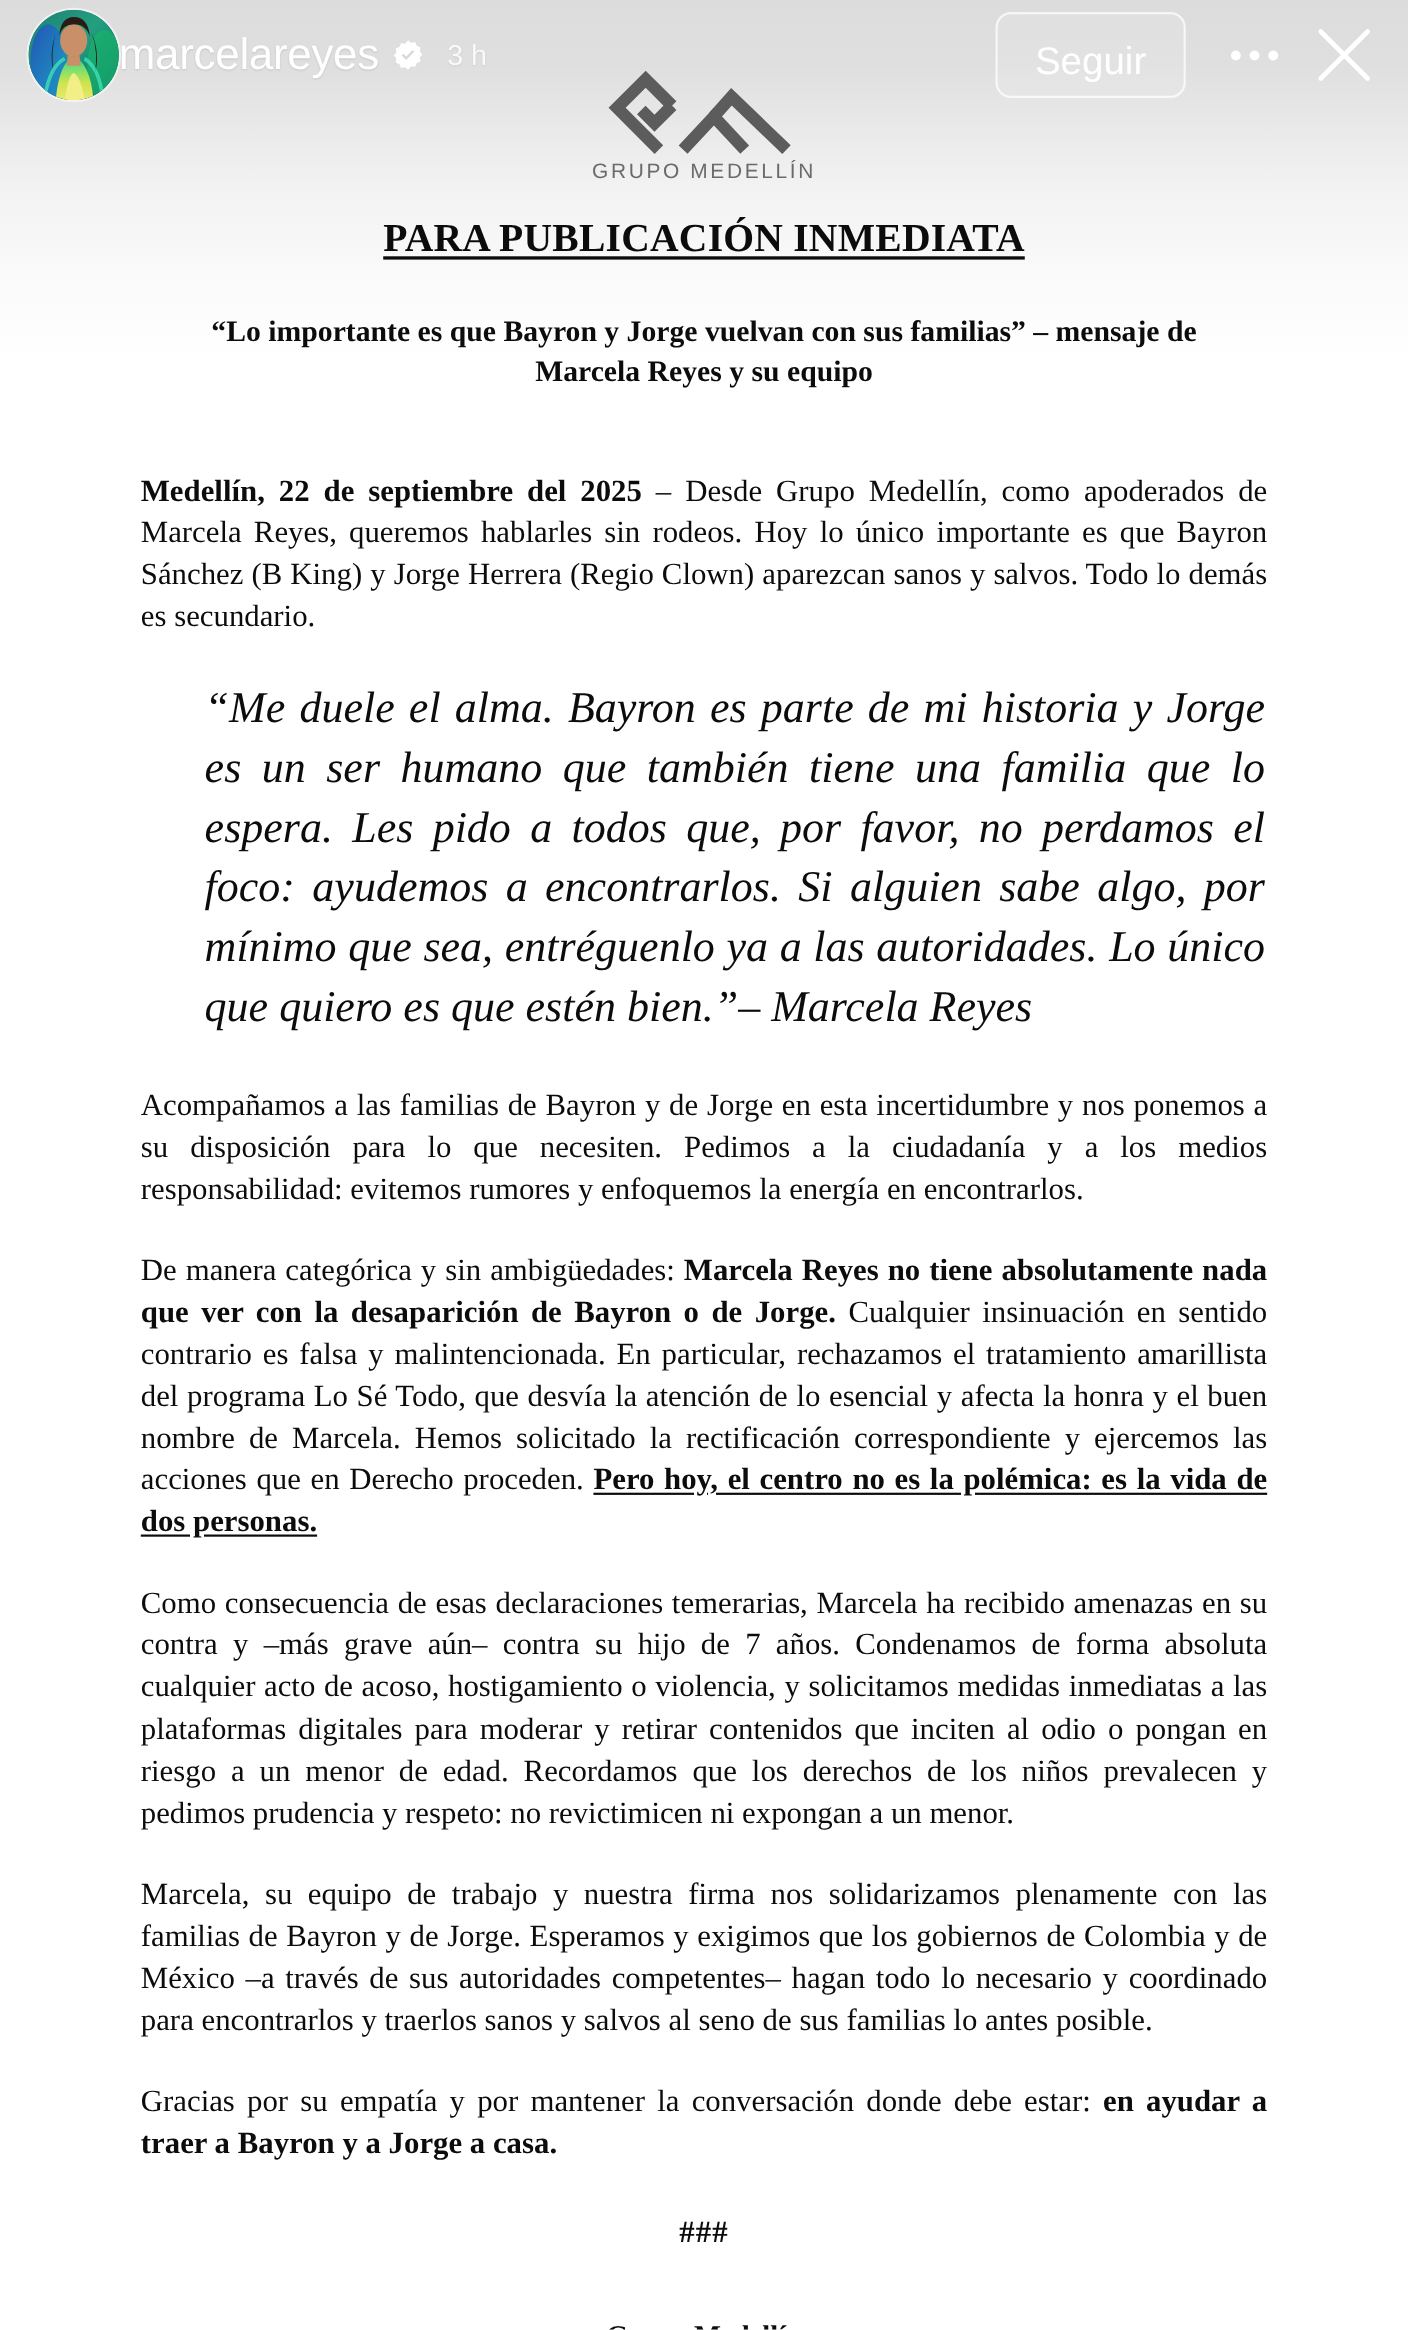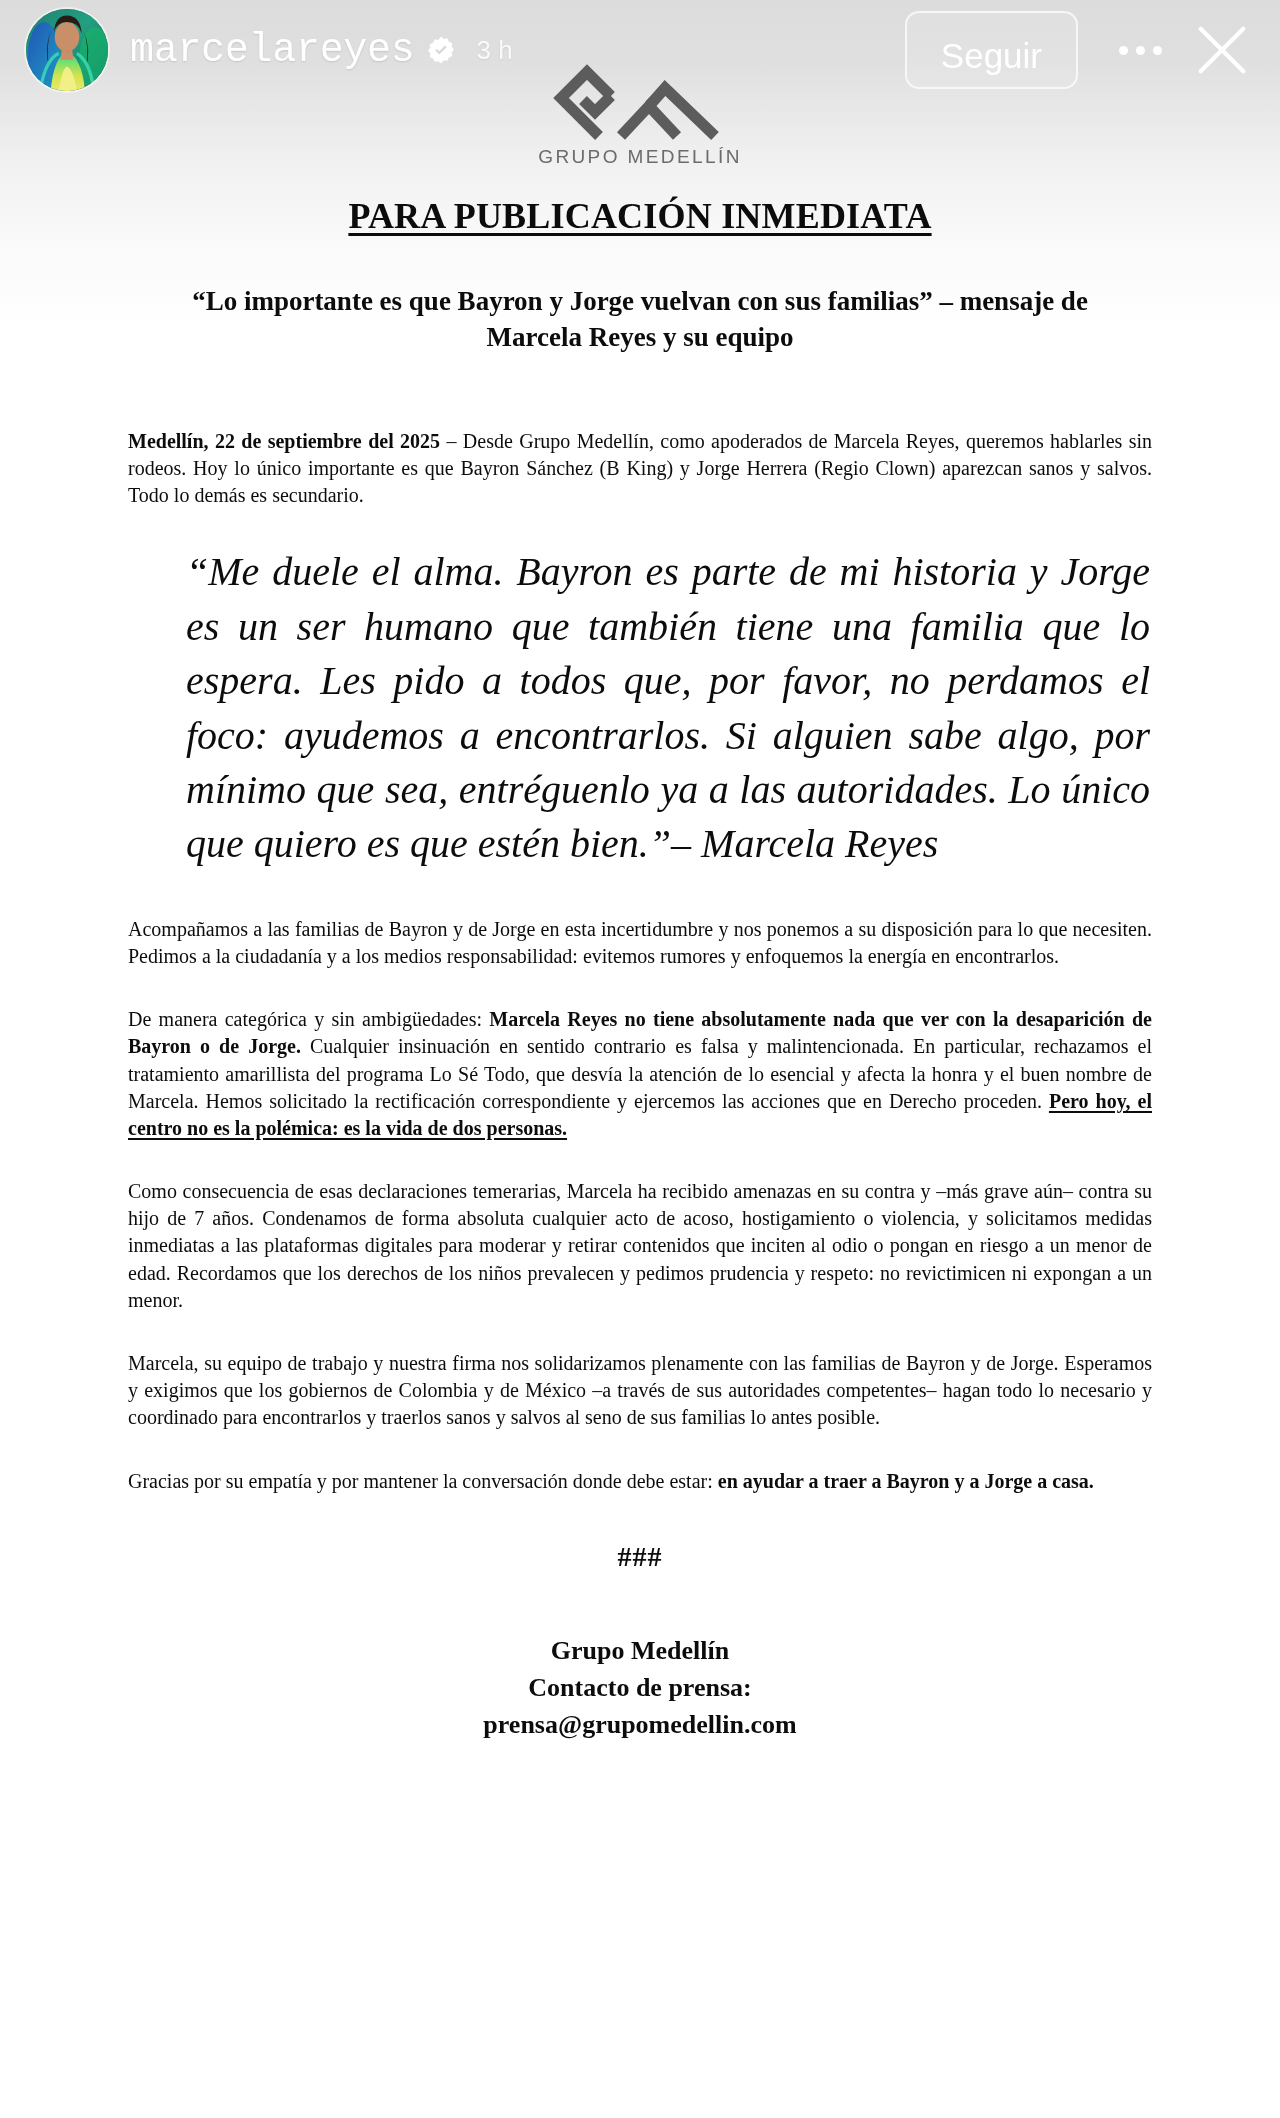--- a/index.html
+++ b/index.html
@@ -51,25 +51,24 @@
     border-radius: 50%;
     flex: 0 0 auto;
     overflow: hidden;
     position: relative;
     background: #1f7a6a;
     box-shadow: 0 0 0 2px rgba(255,255,255,0.55);
   }
   .avatar .av-svg { display:block; width:100%; height:100%; }
 
   .username {
-    font-family: Liberation Mono, monospace;
+    font-family: Liberation Sans, sans-serif;
     font-size: 40px;
     font-weight: 400;
     color: #ffffff;
-    margin-left: 22px;
     letter-spacing: -0.3px;
     text-shadow: 0 1px 2px rgba(0,0,0,0.12);
     white-space: nowrap;
   }
   .verified {
     margin-left: 12px;
     width: 30px;
     height: 30px;
     display: inline-block;
     flex: 0 0 auto;
@@ -168,21 +167,21 @@
   .doc-subtitle {
     text-align: center;
     font-size: 27px;
     font-weight: bold;
     line-height: 1.35;
     margin: 0 0 72px 0;
     padding: 0 14px;
   }
 
   .p {
-    font-size: 20px;
+    font-size: 28px;
     line-height: 1.36;
     text-align: justify;
     margin: 0 0 36px 0;
     hyphens: none;
   }
   .p:last-child { margin-bottom: 0; }
 
   .quote {
     font-style: italic;
     font-size: 40px;

